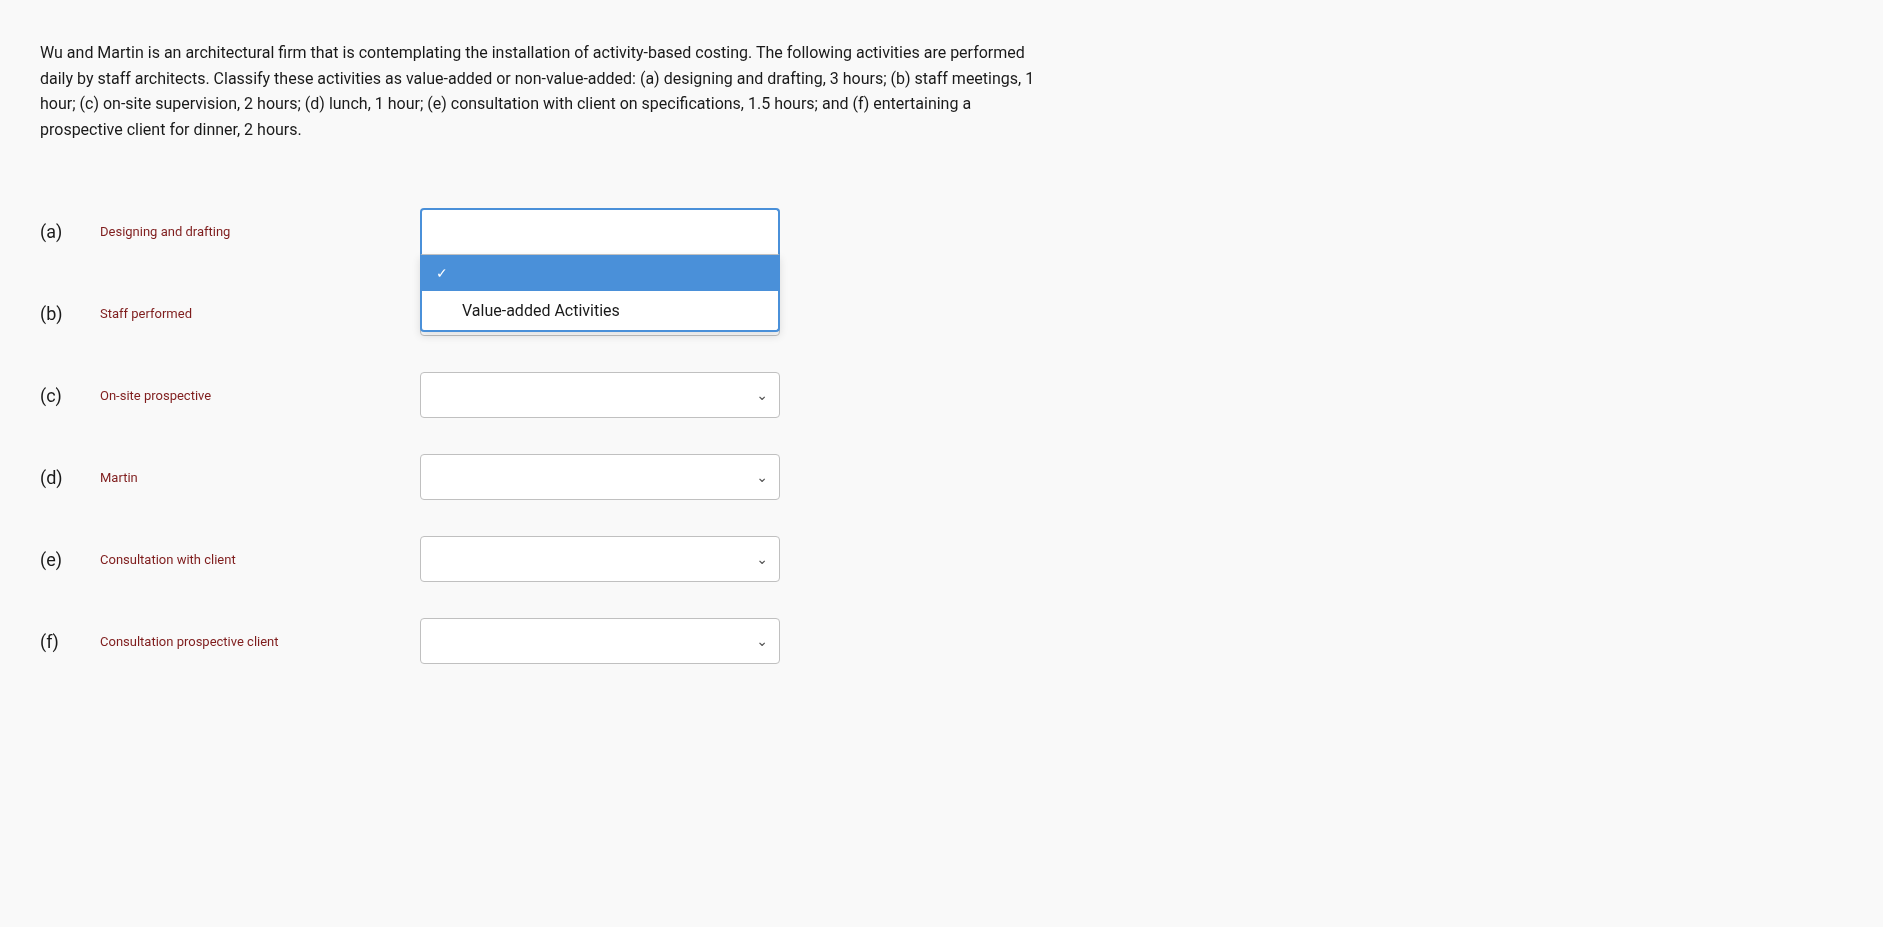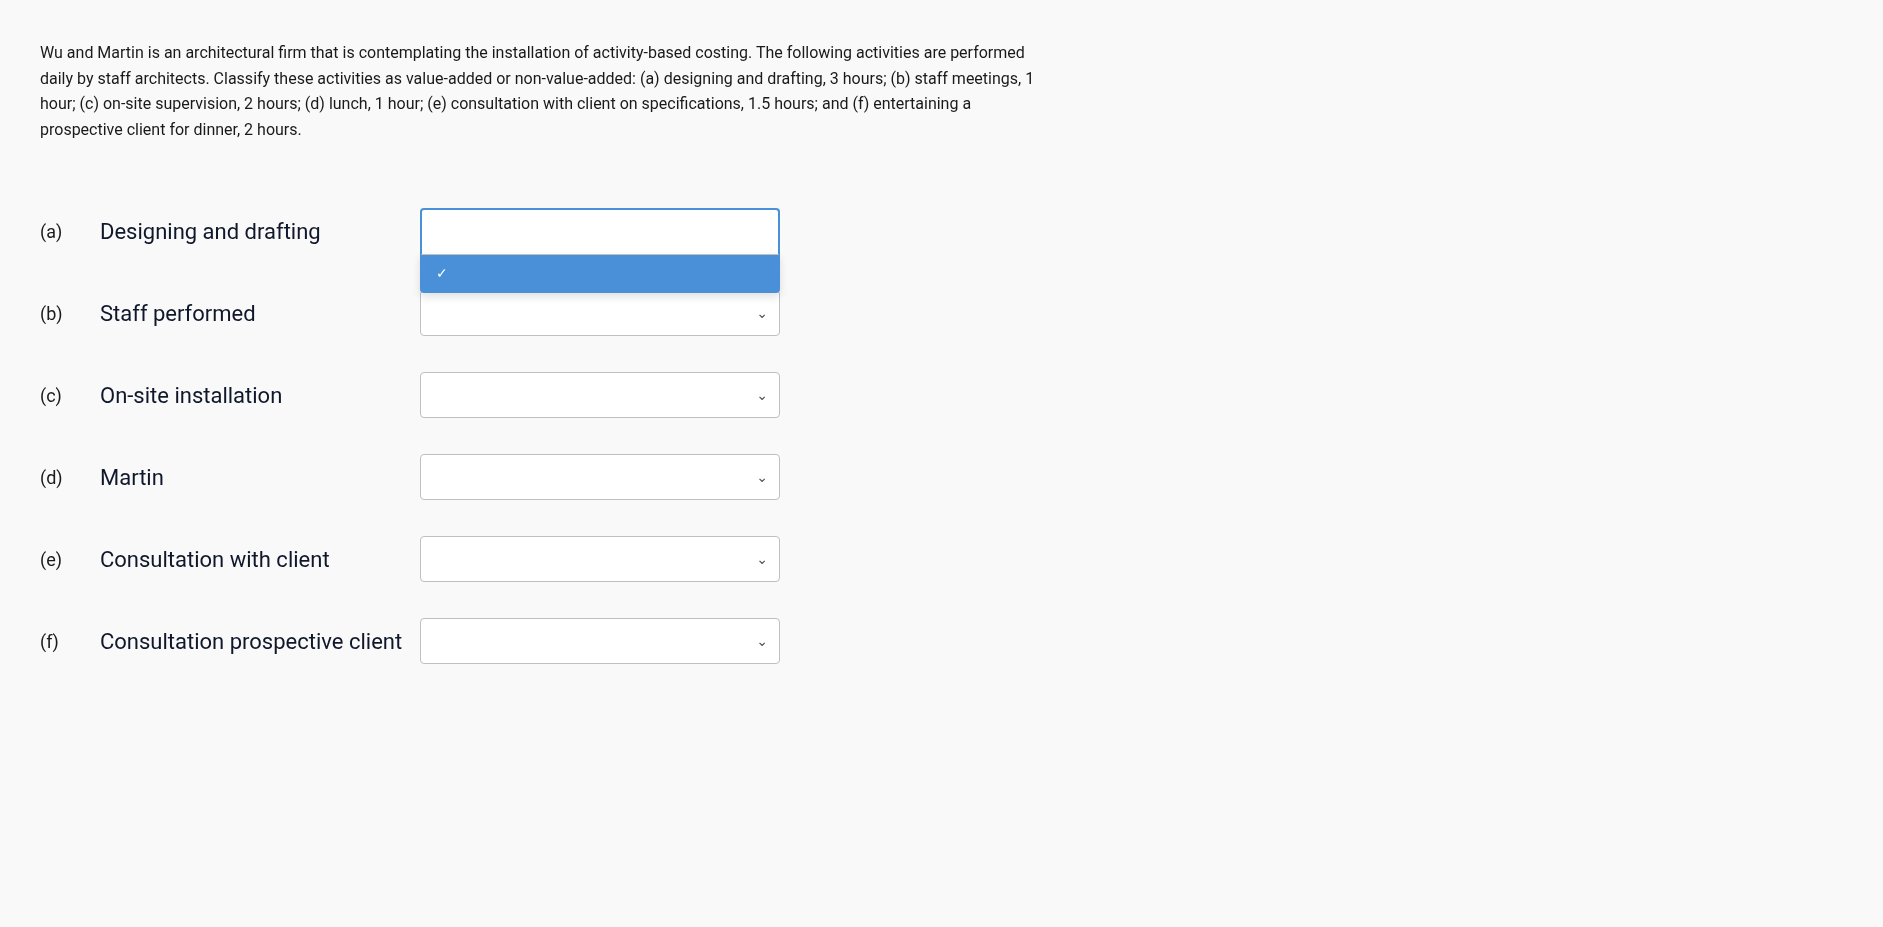--- a/index.html
+++ b/index.html
@@ -38,22 +38,22 @@
 
     .activity-label-letter {
       width: 60px;
       font-size: 18px;
       color: #1a1a1a;
       flex-shrink: 0;
     }
 
     .activity-label-text {
       width: 320px;
-      font-size: 22px;
-      color: #0f172a;
+      font-size: 13px;
+      color: #7f1d1d;
       flex-shrink: 0;
     }
 
     .dropdown-container {
       position: relative;
       width: 360px;
     }
 
     .dropdown-select {
       width: 100%;
@@ -150,40 +150,44 @@
     <span class="activity-label-text">Designing and drafting</span>
     <div class="dropdown-open-wrapper">
       <div class="dropdown-open-trigger">
         <span class="check-icon"></span>
       </div>
       <div class="dropdown-open-list">
         <div class="dropdown-option selected">
           <span class="check-icon">✓</span>
           <span></span>
         </div>
+        <div class="dropdown-option">
+          <span class="check-icon"></span>
+          <span>Value-added Activities</span>
+        </div>
       </div>
     </div>
   </div>
 
   <div class="activity-row">
     <span class="activity-label-letter">(b)</span>
     <span class="activity-label-text">Staff performed</span>
     <div class="dropdown-container">
       <select class="dropdown-select">
         <option value=""></option>
         <option value="non-value-added">Non-value-added Activities</option>
         <option value="value-added">Value-added Activities</option>
       </select>
       <span class="chevron-icon">⌄</span>
     </div>
   </div>
 
   <div class="activity-row">
     <span class="activity-label-letter">(c)</span>
-    <span class="activity-label-text">On-site installation</span>
+    <span class="activity-label-text">On-site prospective</span>
     <div class="dropdown-container">
       <select class="dropdown-select">
         <option value=""></option>
         <option value="non-value-added">Non-value-added Activities</option>
         <option value="value-added">Value-added Activities</option>
       </select>
       <span class="chevron-icon">⌄</span>
     </div>
   </div>
 

